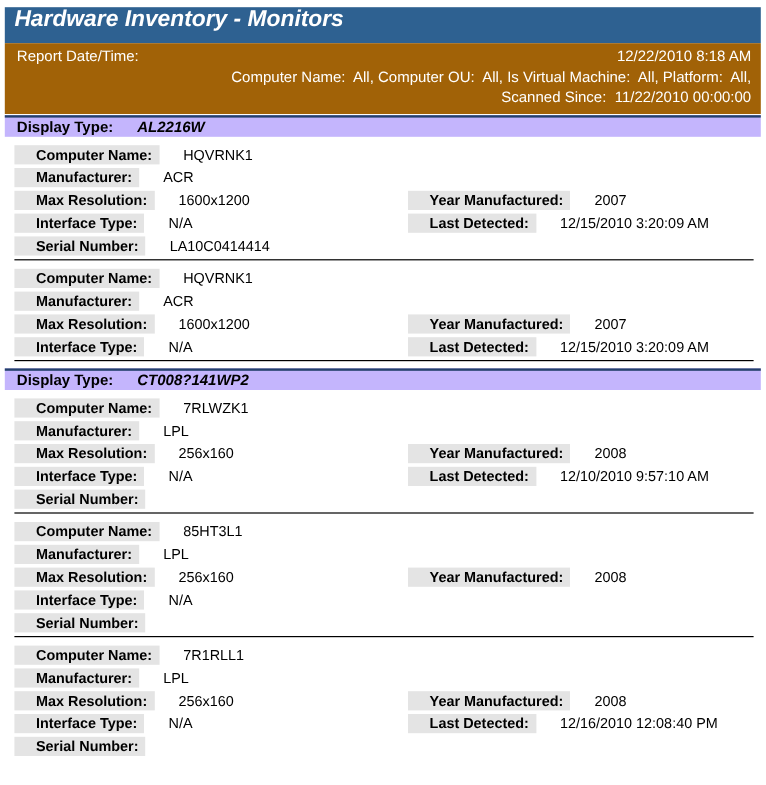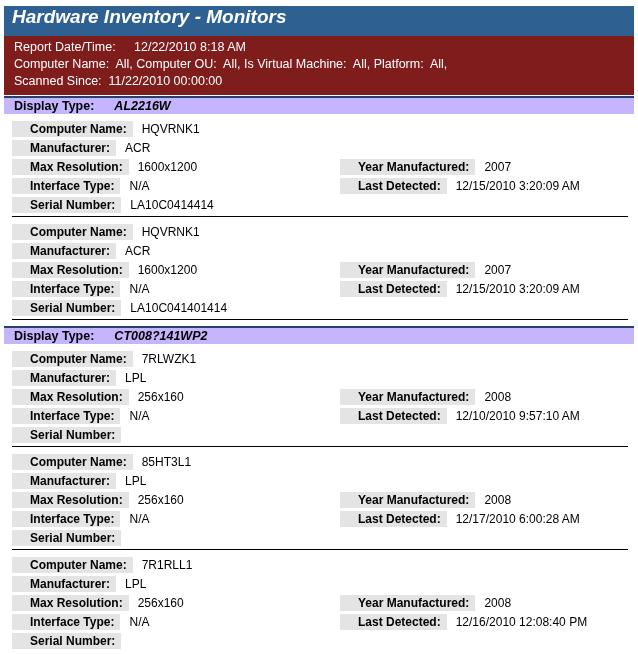--- a/index.html
+++ b/index.html
@@ -19,28 +19,28 @@
     padding-left: 8px;
   }
   .title-bar h1 {
     color: #ffffff;
     font-size: 19px;
     font-weight: bold;
     font-style: italic;
     letter-spacing: 0px;
   }
   .params-bar {
-    background: #7f1d1d;
+    background: #a16207;
     padding: 3px 8px 5px 10px;
     color: #ffffff;
     font-size: 12.5px;
   }
   .params-row { display: flex; line-height: 17px; }
   .params-label { width: 120px; flex: 0 0 120px; white-space: pre; }
-  .params-value { flex: 1; white-space: pre-wrap; }
+  .params-value { flex: 1; white-space: pre-wrap; text-align: right; }
 
   
   .section-header {
     margin-top: 1px;
     border-top: 2px solid #24406B;
     background: #c4b5fd;
     height: 18px;
     display: flex; align-items: center;
     padding-left: 10px;
     color: #000000;
@@ -70,21 +70,21 @@
   .lbl {
     display: inline-block;
     background: #E4E4E4;
     font-weight: bold;
     color: #000000;
     padding: 1px 6px 1px 18px;
     line-height: 14px;
   }
   .val {
     color: #000000;
-    padding-left: 9px;
+    padding-left: 20px;
   }
   .right-field {
     position: absolute;
     left: 328px;
     top: 0;
     white-space: nowrap;
   }
 </style>
 </head>
 <body>
@@ -141,23 +141,20 @@
         <span class="lbl">Manufacturer:</span><span class="val">ACR</span>
       </div>
       <div class="field-row">
         <span class="lbl">Max Resolution:</span><span class="val">1600x1200</span>
         <span class="right-field"><span class="lbl">Year Manufactured:</span><span class="val">2007</span></span>
       </div>
       <div class="field-row">
         <span class="lbl">Interface Type:</span><span class="val">N/A</span>
         <span class="right-field"><span class="lbl">Last Detected:</span><span class="val">12/15/2010 3:20:09 AM</span></span>
       </div>
-      <div class="field-row">
-        <span class="lbl">Serial Number:</span><span class="val">LA10C041401414</span>
-      </div>
     </div>
 
   </div>
 
   <div class="section-header second">
     <span>Display Type:</span>
     <span class="display-type">CT008?141WP2</span>
   </div>
 
   <div class="records">
@@ -188,21 +185,20 @@
       </div>
       <div class="field-row">
         <span class="lbl">Manufacturer:</span><span class="val">LPL</span>
       </div>
       <div class="field-row">
         <span class="lbl">Max Resolution:</span><span class="val">256x160</span>
         <span class="right-field"><span class="lbl">Year Manufactured:</span><span class="val">2008</span></span>
       </div>
       <div class="field-row">
         <span class="lbl">Interface Type:</span><span class="val">N/A</span>
-        <span class="right-field"><span class="lbl">Last Detected:</span><span class="val">12/17/2010 6:00:28 AM</span></span>
       </div>
       <div class="field-row">
         <span class="lbl">Serial Number:</span><span class="val"></span>
       </div>
     </div>
 
     <div class="record last">
       <div class="field-row">
         <span class="lbl">Computer Name:</span><span class="val">7R1RLL1</span>
       </div>

